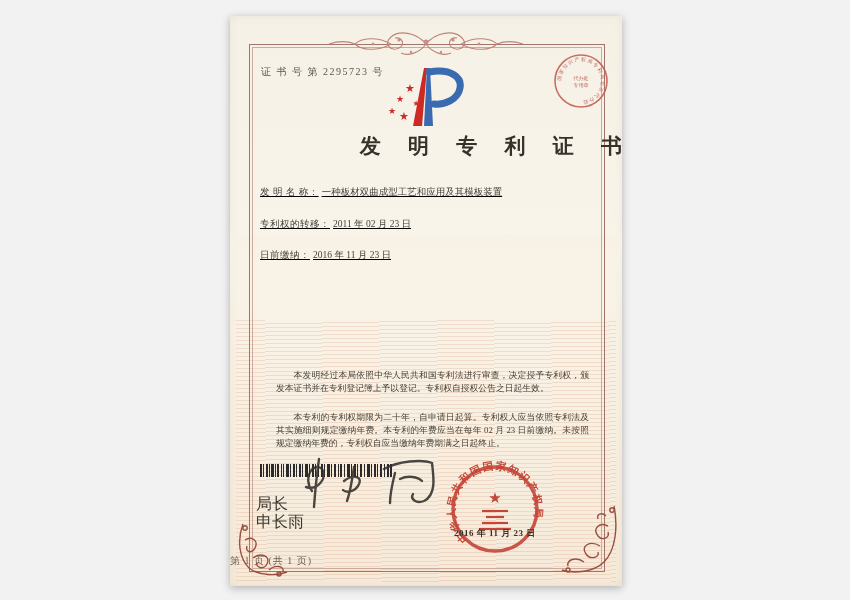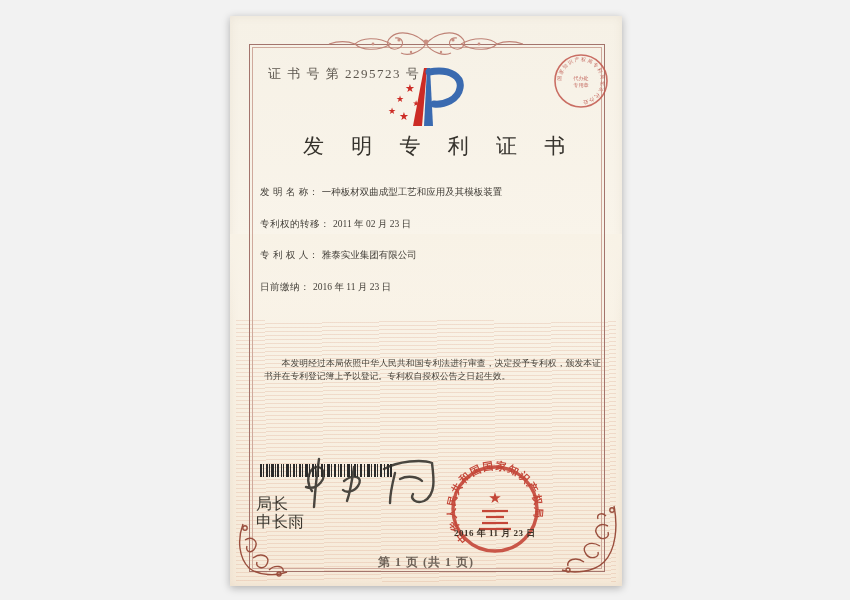--- a/index.html
+++ b/index.html
@@ -28,49 +28,49 @@
   .frame-outer{
     position:absolute;left:19px;right:17px;top:28px;bottom:14px;
     border:1px solid #a3746c;
   }
   .frame-inner{
     position:absolute;left:2px;right:2px;top:2px;bottom:2px;
     border:1px solid #cfa99c;
   }
   .cert-no{
     position:absolute;left:31px;top:49px;
-    font-size:13px;letter-spacing:1.5px;color:#5c564e;margin-left:7px;
+    font-size:10px;letter-spacing:1.5px;color:#5c564e;
   }
   .logo{position:absolute;left:150px;top:50px;width:92px;height:64px;}
   .title{
     position:absolute;left:16px;right:0;top:116px;
-    text-align:center;font-size:21px;font-weight:400;color:#35322c;
+    text-align:right;font-size:21px;font-weight:700;color:#35322c;
     letter-spacing:11px;margin-right:-11px;
   }
-  .fields{position:absolute;left:30px;top:170px;right:33px;}
+  .fields{position:absolute;left:30px;top:170px;right:33px;text-decoration:underline;}
   .frow{height:31.5px;font-size:9.5px;color:#44403a;white-space:nowrap;}
   .flabel{letter-spacing:.5px;}
   .fvalue{margin-left:3px;}
   .paras{
     position:absolute;left:30px;right:17px;top:337px;
     font-size:8.8px;line-height:13.1px;color:#46423a;
     text-align:justify;
   }
-  .paras p{margin:4px;text-indent:2em;}
+  .paras p{margin:16px;text-indent:2em;}
   .barcode{position:absolute;left:30px;top:448px;width:132px;height:13px;}
   .signer{position:absolute;left:26px;top:479px;font-size:16px;color:#3c3830;line-height:18px;}
   .autograph{position:absolute;left:62px;top:437px;width:180px;height:60px;}
   .big-seal{position:absolute;left:212px;top:440px;width:106px;height:106px;opacity:.92;}
   .seal-date{
     position:absolute;left:209px;top:511px;width:112px;text-align:center;
     font-size:9px;font-weight:600;color:#3e3328;letter-spacing:.5px;
   }
   .footer{
-    position:absolute;left:0;right:0;top:538px;text-align:center;
-    font-size:12px;color:#6d6157;letter-spacing:1px;font-weight:bold;
+    position:absolute;left:0;right:0;top:538px;
+    font-size:10px;color:#6d6157;letter-spacing:1px;
   }
   .corner-seal{position:absolute;left:322px;top:36px;width:58px;height:58px;opacity:.85;}
   .ornament-top{position:absolute;left:50%;top:12px;transform:translateX(-50%);}
   .flourish-bl{position:absolute;left:5px;bottom:6px;}
   .flourish-br{position:absolute;right:0px;bottom:6px;}
 </style>
 </head>
 <body>
 
 <div class="paper">
@@ -133,29 +133,27 @@
   <div class="title">发 明 专 利 证 书</div>
 
   <div class="fields">
     <div class="frow">
       <span class="flabel">发 明 名 称：</span><span class="fvalue">一种板材双曲成型工艺和应用及其模板装置</span>
     </div>
     <div class="frow">
       <span class="flabel">专利权的转移：</span><span class="fvalue">2011 年 02 月 23 日</span>
     </div>
     <div class="frow">
-      <span class="flabel">专 利 权 人：</span><span class="fvalue">雅泰实业集团有限公司</span>
-    </div>
-    <div class="frow">
       <span class="flabel">日前缴纳：</span><span class="fvalue">2016 年 11 月 23 日</span>
     </div>
   </div>
 
   <div class="paras">
     <p>本发明经过本局依照中华人民共和国专利法进行审查，决定授予专利权，颁发本证书并在专利登记簿上予以登记。专利权自授权公告之日起生效。</p>
+    <p>本专利的专利权期限为二十年，自申请日起算。专利权人应当依照专利法及其实施细则规定缴纳年费。本专利的年费应当在每年 02 月 23 日前缴纳。未按照规定缴纳年费的，专利权自应当缴纳年费期满之日起终止。</p>
   </div>
 
   <svg class="barcode" viewBox="0 0 132 13" preserveAspectRatio="none">
     <g fill="#2b2b2b">
       <rect x="0" width="2" height="13"></rect>
         <rect x="3" width="1" height="13"></rect>
         <rect x="6" width="2" height="13"></rect>
       <rect x="9" width="1" height="13"></rect>
         <rect x="11" width="3" height="13"></rect>
         <rect x="15" width="1" height="13"></rect>

